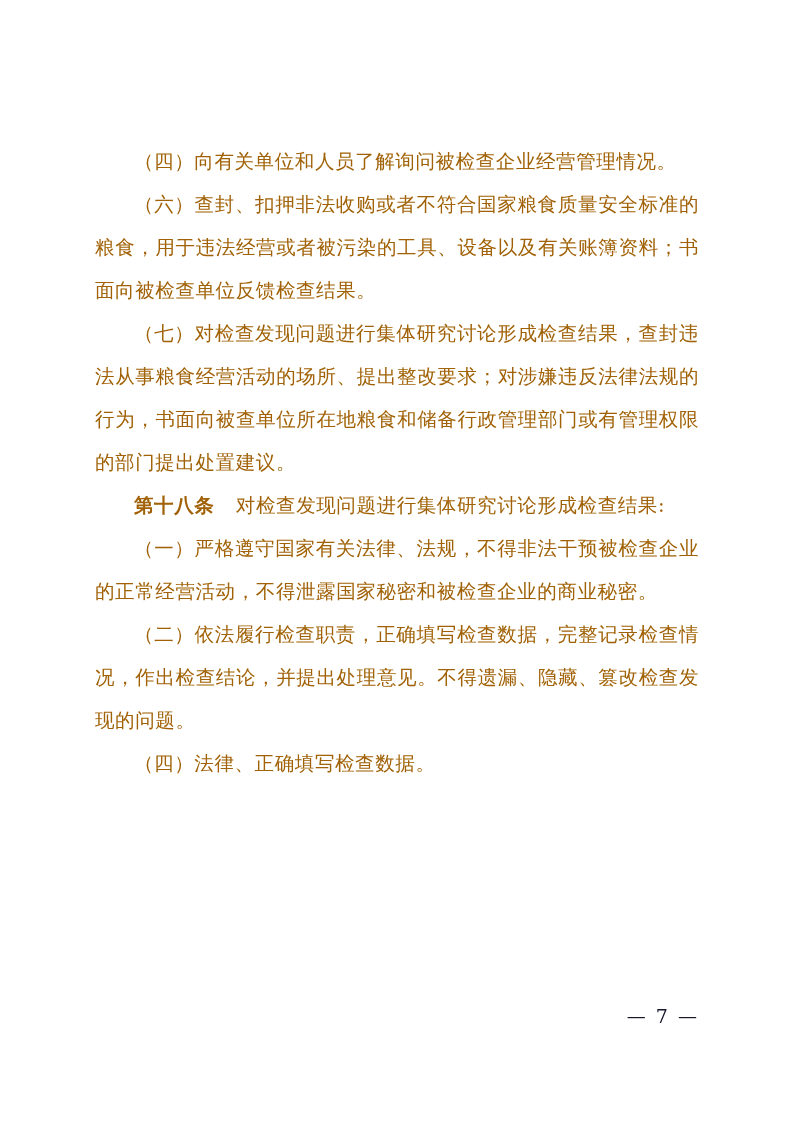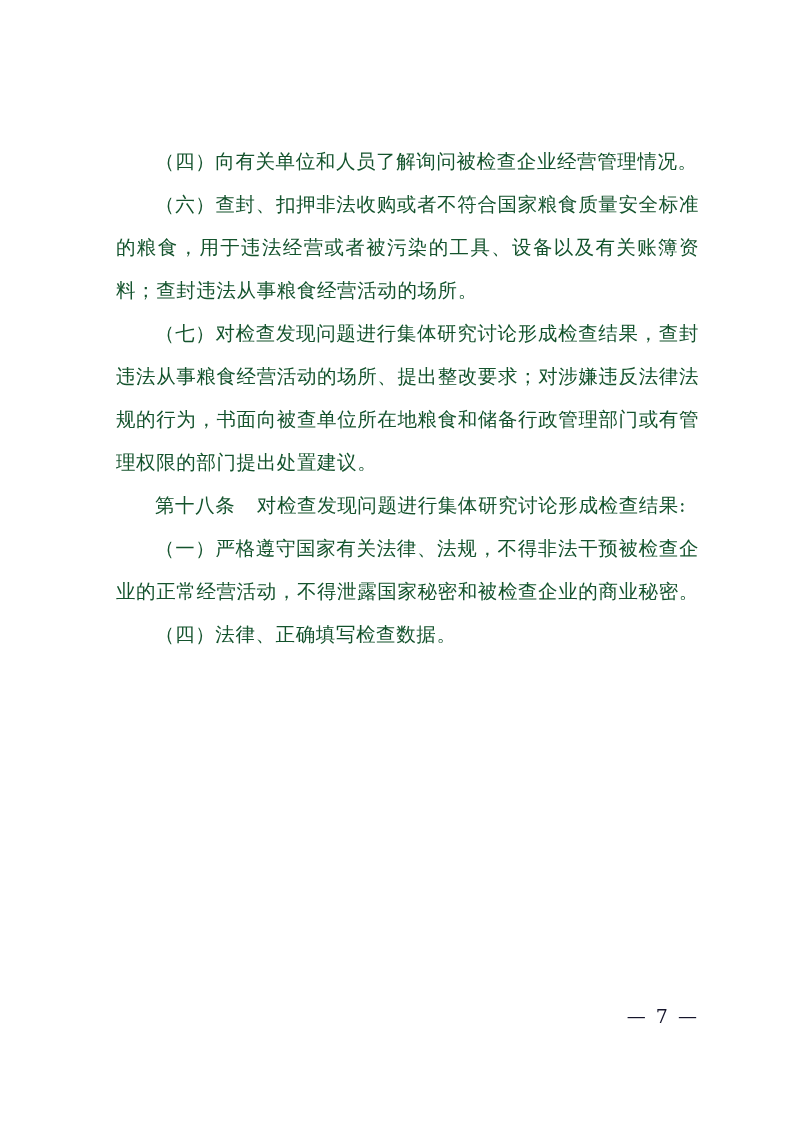--- a/index.html
+++ b/index.html
@@ -23,31 +23,30 @@
     height: 1123px;
     box-sizing: border-box;
     padding: 140px 95px 60px 95px;
   }
   .doc-body {
     font-size: 19.5px;
     line-height: 43px;
     letter-spacing: 0.6px;
     text-align: justify;
     text-justify: inter-ideograph;
-    color: #14532d;
-    margin-left: 21px;
+    color: #a16207;
   }
   .para {
     margin: 0;
     text-indent: 2em;
     font-size: 19.5px;
     line-height: 43px;
   }
   .article-head {
-    font-weight: normal;
+    font-weight: bold;
   }
   .article-gap {
     display: inline-block;
     width: 1.1em;
   }
   .page-number {
     position: absolute;
     right: 95px;
     bottom: 96px;
     font-size: 19px;
@@ -56,23 +55,24 @@
     font-family: "DejaVu Serif", "Liberation Serif", serif;
   }
 </style>
 </head>
 <body>
 
 <div class="page">
   <div class="doc-body">
 
     <p class="para">（四）向有关单位和人员了解询问被检查企业经营管理情况。</p>
-    <p class="para">（六）查封、扣押非法收购或者不符合国家粮食质量安全标准的粮食，用于违法经营或者被污染的工具、设备以及有关账簿资料；查封违法从事粮食经营活动的场所。</p>
+    <p class="para">（六）查封、扣押非法收购或者不符合国家粮食质量安全标准的粮食，用于违法经营或者被污染的工具、设备以及有关账簿资料；书面向被检查单位反馈检查结果。</p>
     <p class="para">（七）对检查发现问题进行集体研究讨论形成检查结果，查封违法从事粮食经营活动的场所、提出整改要求；对涉嫌违反法律法规的行为，书面向被查单位所在地粮食和储备行政管理部门或有管理权限的部门提出处置建议。</p>
 
     <p class="para"><span class="article-head">第十八条</span><span class="article-gap"></span><span>对检查发现问题进行集体研究讨论形成检查结果:</span></p>
 
     <p class="para">（一）严格遵守国家有关法律、法规，不得非法干预被检查企业的正常经营活动，不得泄露国家秘密和被检查企业的商业秘密。</p>
+    <p class="para">（二）依法履行检查职责，正确填写检查数据，完整记录检查情况，作出检查结论，并提出处理意见。不得遗漏、隐藏、篡改检查发现的问题。</p>
     <p class="para">（四）法律、正确填写检查数据。</p>
 
   </div>
   <div class="page-number">— 7 —</div>
 </div>
 
 </body></html>

